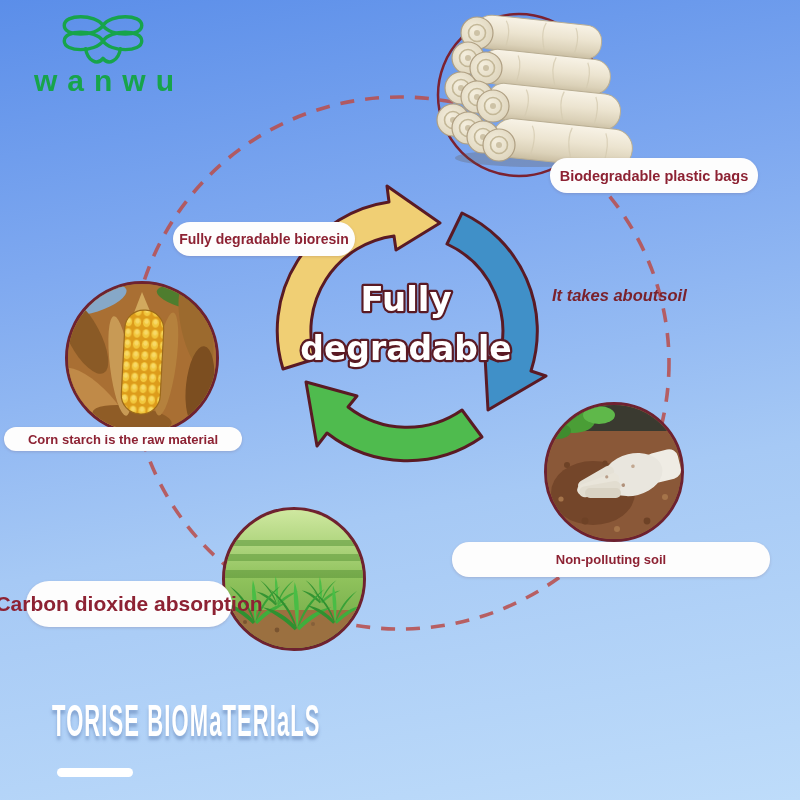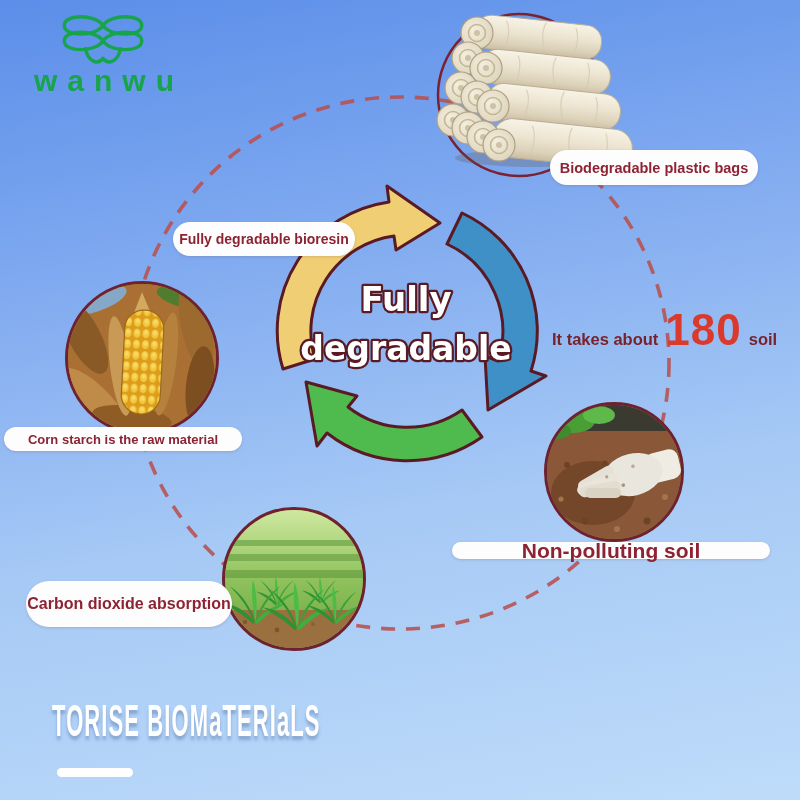--- a/index.html
+++ b/index.html
@@ -11,32 +11,32 @@
   .abs{position:absolute;}
   svg{display:block;}
   
   .pill{
     position:absolute;display:flex;align-items:center;justify-content:center;
     background:#fdfdfd;color:#8d2233;font-weight:700;
     box-shadow:0 1px 3px rgba(100,50,60,.18);
     white-space:nowrap;
   }
   .pill-bioresin{left:173px;top:174px;width:182px;height:34px;border-radius:17px;font-size:14px;margin-top:48px;}
-  .pill-bags{left:550px;top:150px;width:208px;height:35px;border-radius:17px;font-size:14.5px;}
+  .pill-bags{left:550px;top:158px;width:208px;height:35px;border-radius:17px;font-size:14.5px;}
   .pill-corn{left:4px;top:427px;width:238px;height:24px;border-radius:19px;font-size:13px;}
-  .pill-co2{left:26px;top:581px;width:206px;height:46px;border-radius:23px;font-size:16px;text-align:center;}
-  .pill-soil{left:452px;top:542px;width:318px;height:17px;border-radius:17px;font-size:21px;}
+  .pill-co2{left:26px;top:581px;width:206px;height:46px;border-radius:23px;font-size:21px;text-align:center;}
+  .pill-soil{left:452px;top:542px;width:318px;height:35px;border-radius:17px;font-size:13px;}
   
   .photo{position:absolute;border:3px solid #6e2230;border-radius:50%;overflow:hidden;box-sizing:border-box;background:#9a6a3a;}
   .photo-corn{left:65px;top:281px;width:154px;height:154px;}
   .photo-plants{left:222px;top:507px;width:144px;height:144px;}
   .photo-soil{left:544px;top:402px;width:140px;height:140px;}
   .photo svg{width:100%;height:100%;}
   
-  .dissolve{position:absolute;left:552px;top:308px;color:#7a222c;font-weight:700;}
+  .dissolve{position:absolute;left:552px;top:286px;color:#7a222c;font-weight:700;font-style:italic;}
   .dissolve .row1{display:flex;align-items:baseline;font-size:16.5px;}
   .dissolve .num{font-size:44px;color:#d93a2c;font-weight:700;margin:0 7px;letter-spacing:1px;line-height:1;}
   .dissolve .row2{font-size:16.5px;margin-left:14px;margin-top:2px;}
   
   .logo-word{
     position:absolute;left:22px;top:64px;width:162px;text-align:right;
     color:#17a44b;font-size:30px;font-weight:700;letter-spacing:10px;text-indent:10px;
   }
   
   .footer-word{
@@ -221,21 +221,20 @@
   <div class="pill pill-co2">
       <span>Carbon dioxide absorption</span>
     </div>
   <div class="pill pill-soil">
       <span>Non-polluting soil</span>
     </div>
 
   <div class="dissolve">
     <div class="row1">
       <span>It takes about</span>
-      <span class="num">180</span>
       <span>soil</span>
     </div>
   </div>
 
   <svg class="abs" style="left:55px;top:8px" width="96" height="62" viewBox="0 0 96 64">
     <g fill="none" stroke="#17a44b" stroke-width="3.5" stroke-linecap="round" stroke-linejoin="round">
       <path d="M8,18 C8,6 40,6 48,18 C56,6 88,6 88,18 C88,30 56,30 48,18 C40,30 8,30 8,18 Z"></path>
       <path d="M8,34 C8,22 40,22 48,34 C56,22 88,22 88,34 C88,46 56,46 48,34 C40,46 8,46 8,34 Z"></path>
       <path d="M30,42 C32,54 42,60 48,52 C54,60 64,54 66,42"></path>
     </g>

